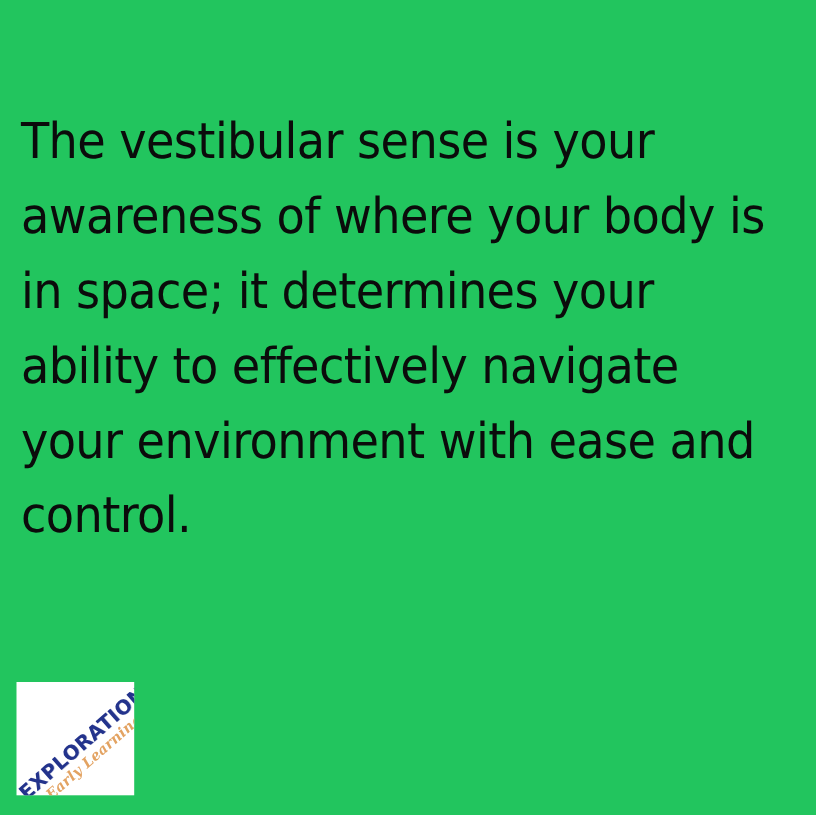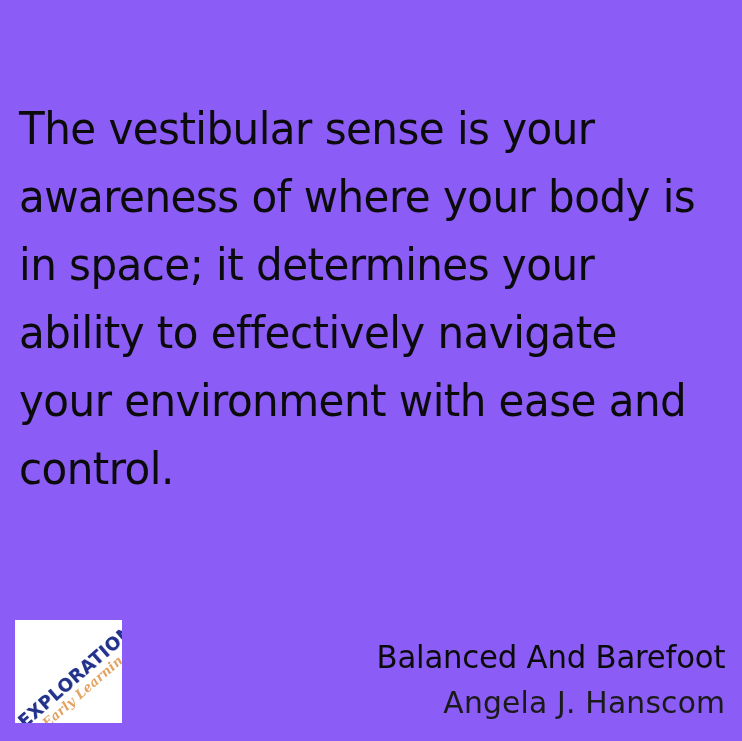--- a/index.html
+++ b/index.html
@@ -11,21 +11,21 @@
     width: 742px;
     height: 741px;
     overflow: hidden;
     font-family: "Liberation Sans", sans-serif;
   }
 
   #quote-card {
     position: relative;
     width: 742px;
     height: 741px;
-    background: #8b5cf6;
+    background: #22c55e;
     box-sizing: border-box;
     overflow: hidden;
   }
 
   
   #quote-block {
     position: absolute;
     left: 19px;
     top: 95px;
     width: 706px;
@@ -135,24 +135,20 @@
 
   <div id="quote-block">
     <div class="quote-line">The vestibular sense is your</div>
     <div class="quote-line">awareness of where your body is</div>
     <div class="quote-line">in space; it determines your</div>
     <div class="quote-line">ability to effectively navigate</div>
     <div class="quote-line">your environment with ease and</div>
     <div class="quote-line">control.</div>
   </div>
 
-  <div id="attribution">
-    <div id="source-title">Balanced And Barefoot</div>
-    <div id="source-author">Angela J. Hanscom</div>
-  </div>
 
   <div id="logo">
     <div id="logo-inner">
       <div id="logo-primary">EXPLORATIONS</div>
       <div id="logo-secondary">Early Learning</div>
     </div>
   </div>
 
 </div>
 

